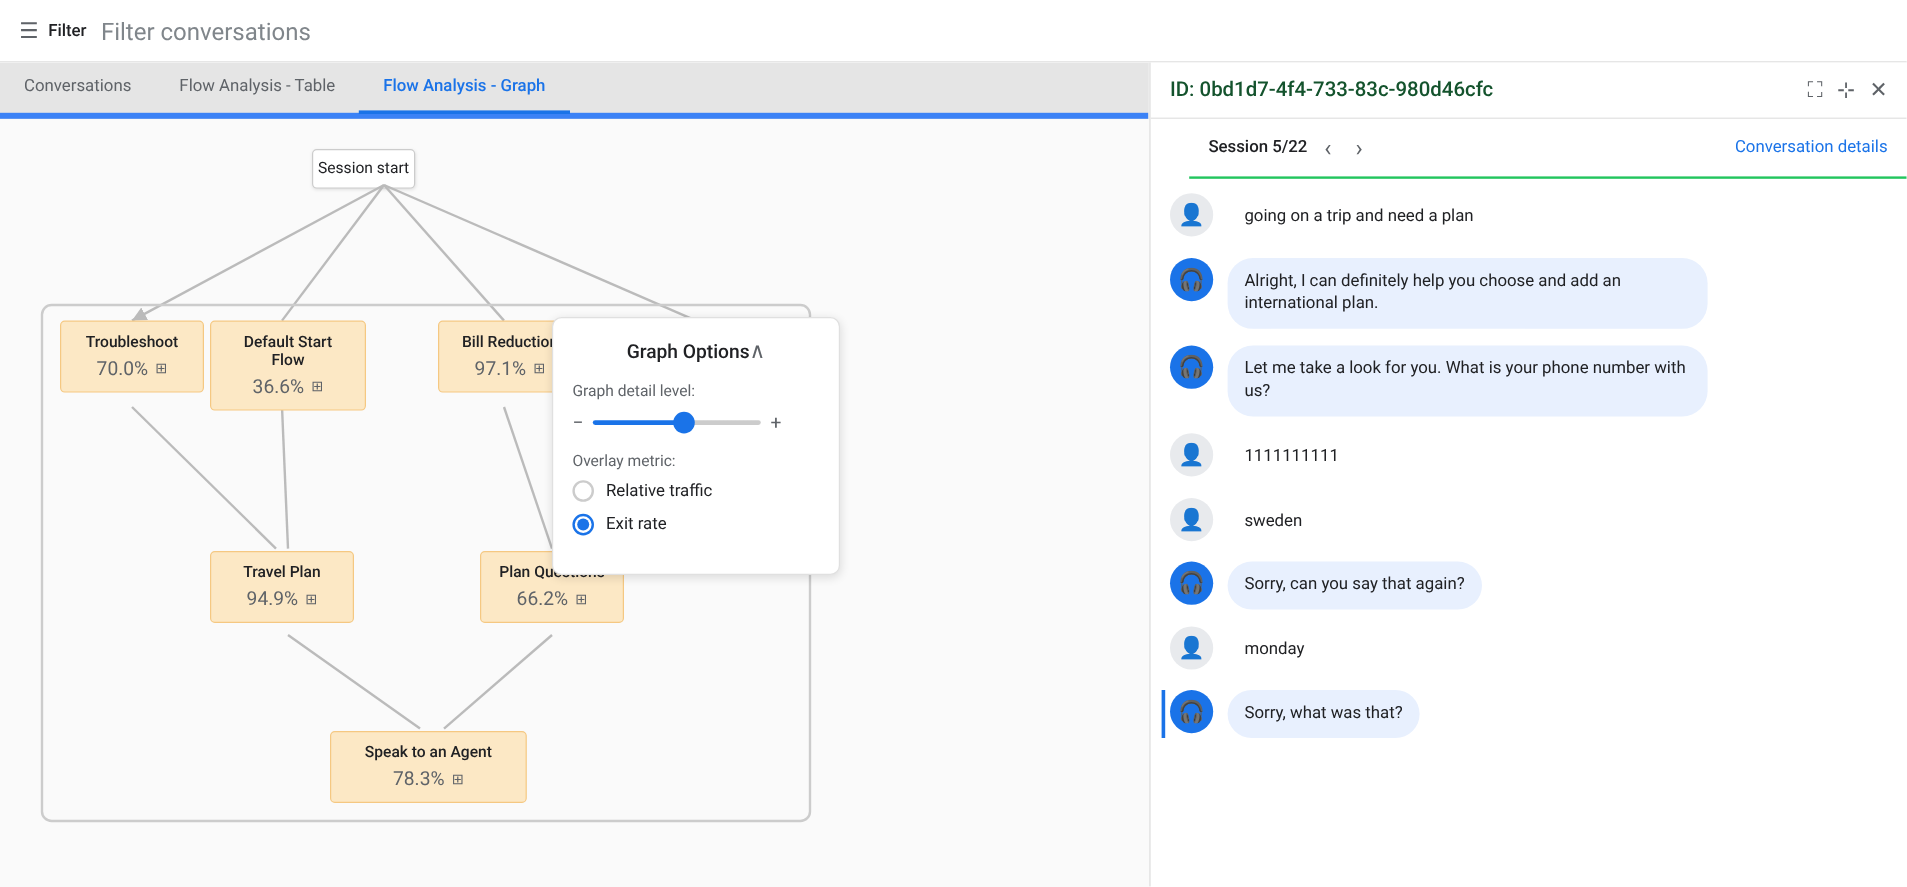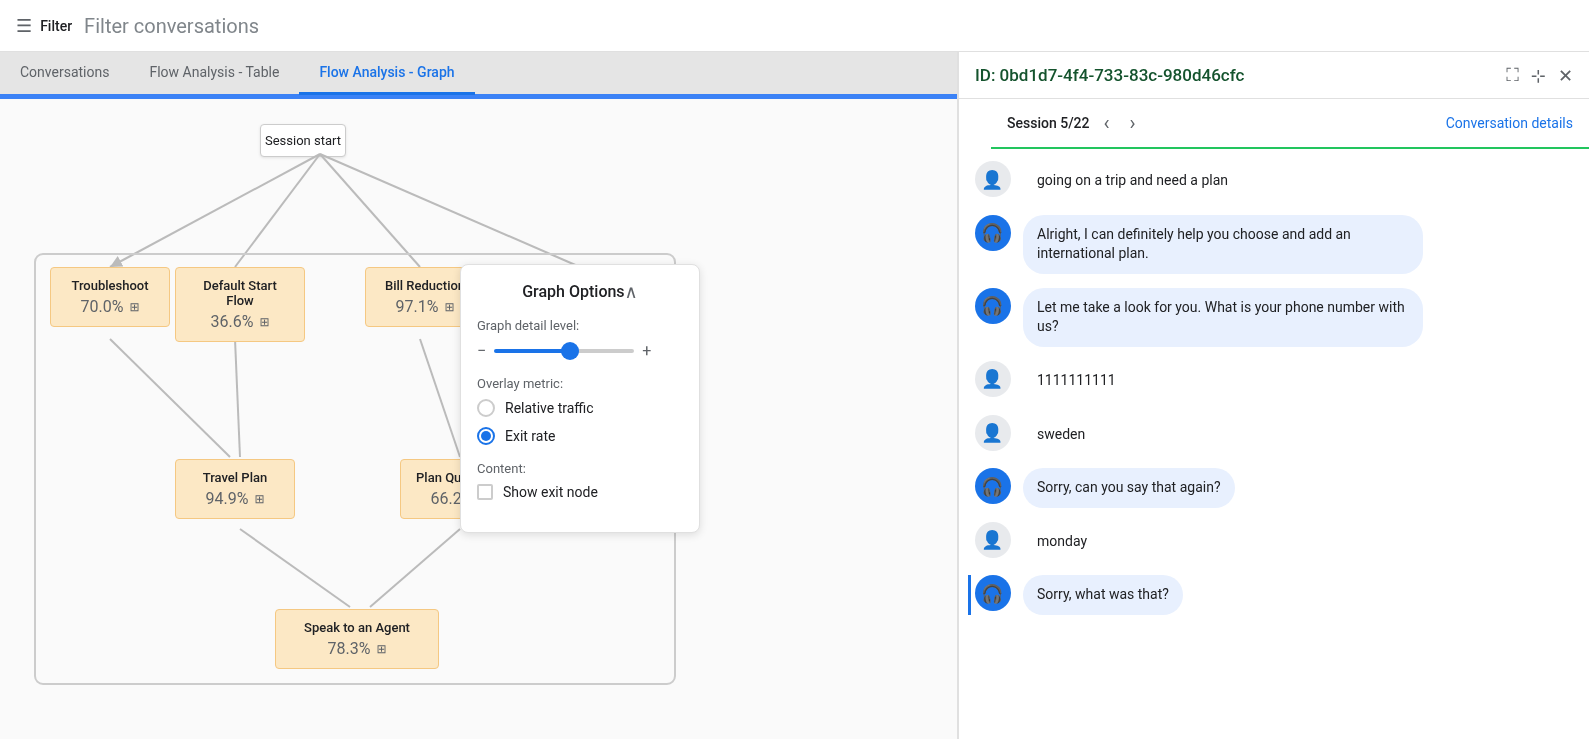--- a/index.html
+++ b/index.html
@@ -263,27 +263,20 @@
             <div class="radio-option" data-interactable="true">
               <div class="radio-circle" data-interactable="false"></div>
               <span data-interactable="false">Relative traffic</span>
             </div>
             <div class="radio-option" data-interactable="true">
               <div class="radio-circle selected" data-interactable="false"></div>
               <span data-interactable="false">Exit rate</span>
             </div>
           </div>
 
-          <div class="option-section" data-interactable="false">
-            <div class="option-label" data-interactable="false">Content:</div>
-            <div class="checkbox-option" data-interactable="true">
-              <div class="checkbox-box" data-interactable="true"></div>
-              <span data-interactable="false">Show exit node</span>
-            </div>
-          </div>
         </div>
 
       </div>
     </div>
   </div>
 
   <div class="vdivider" data-interactable="false"></div>
 
   <div class="right-panel" data-interactable="false">
 

